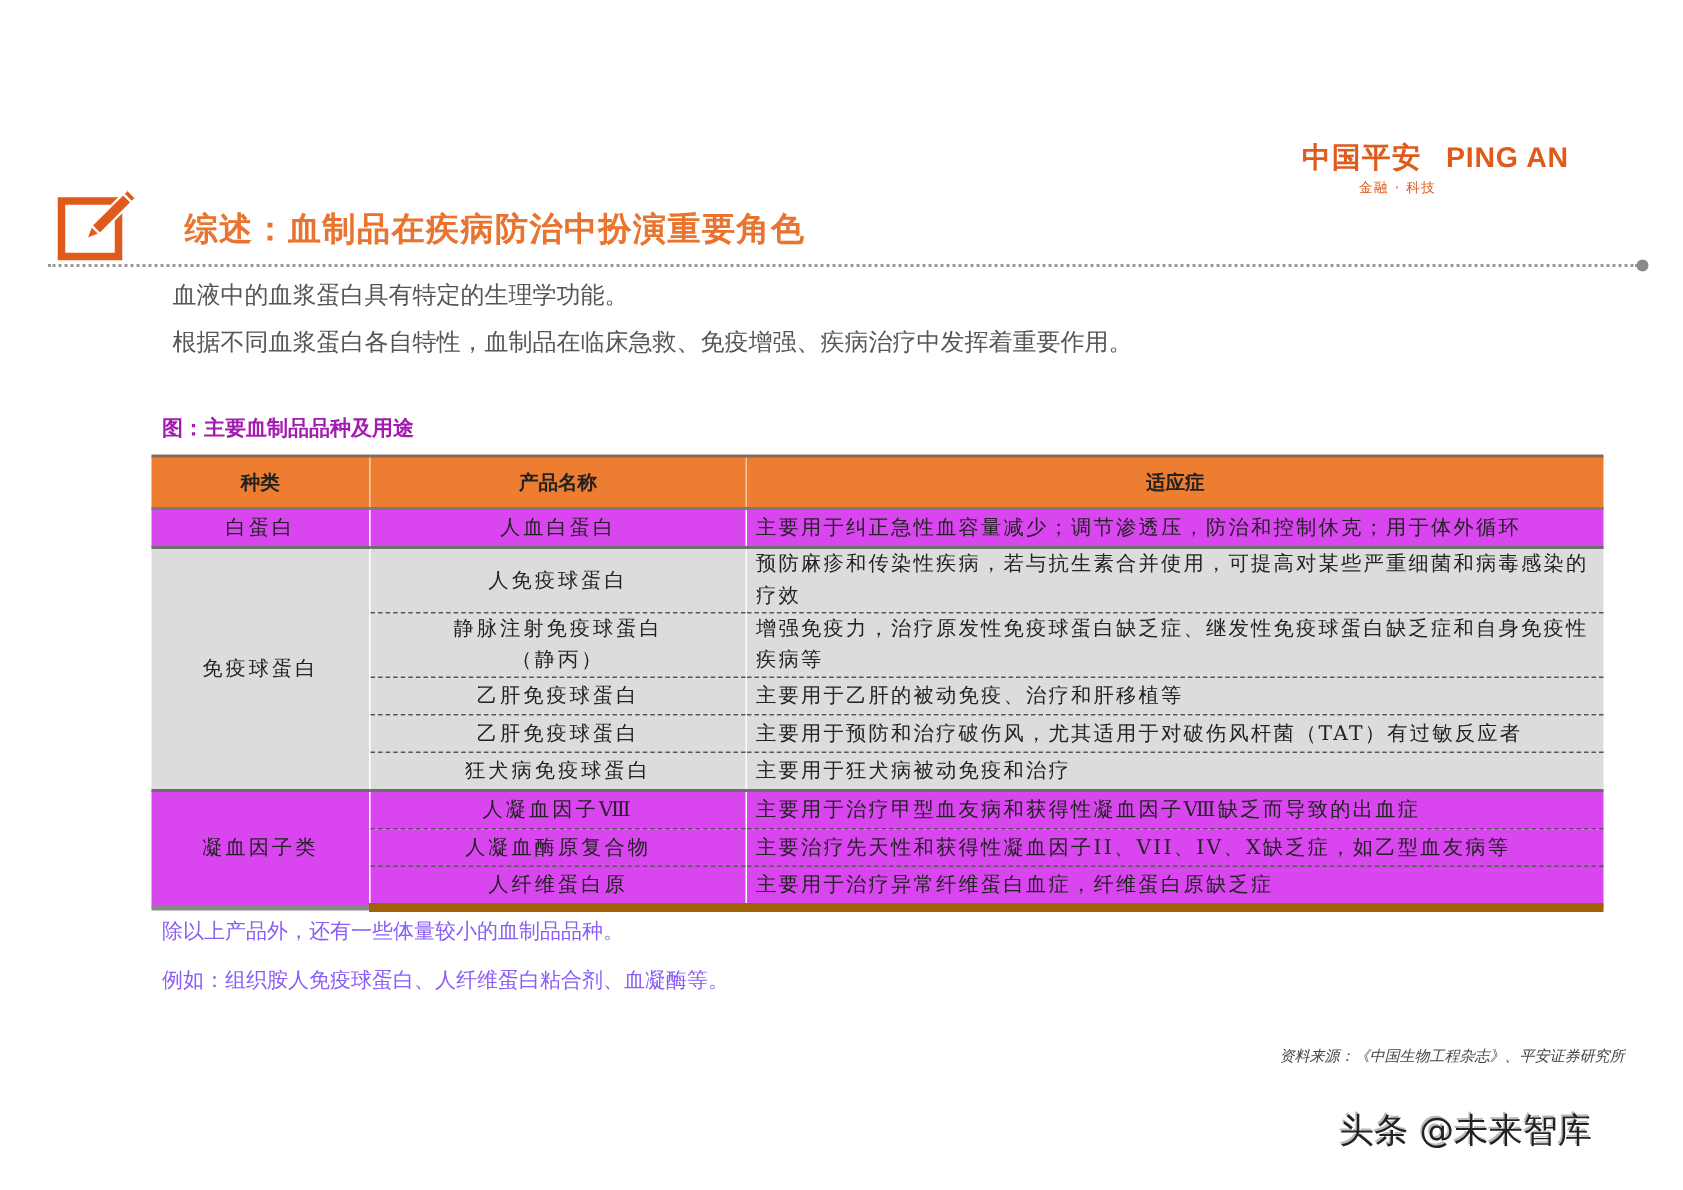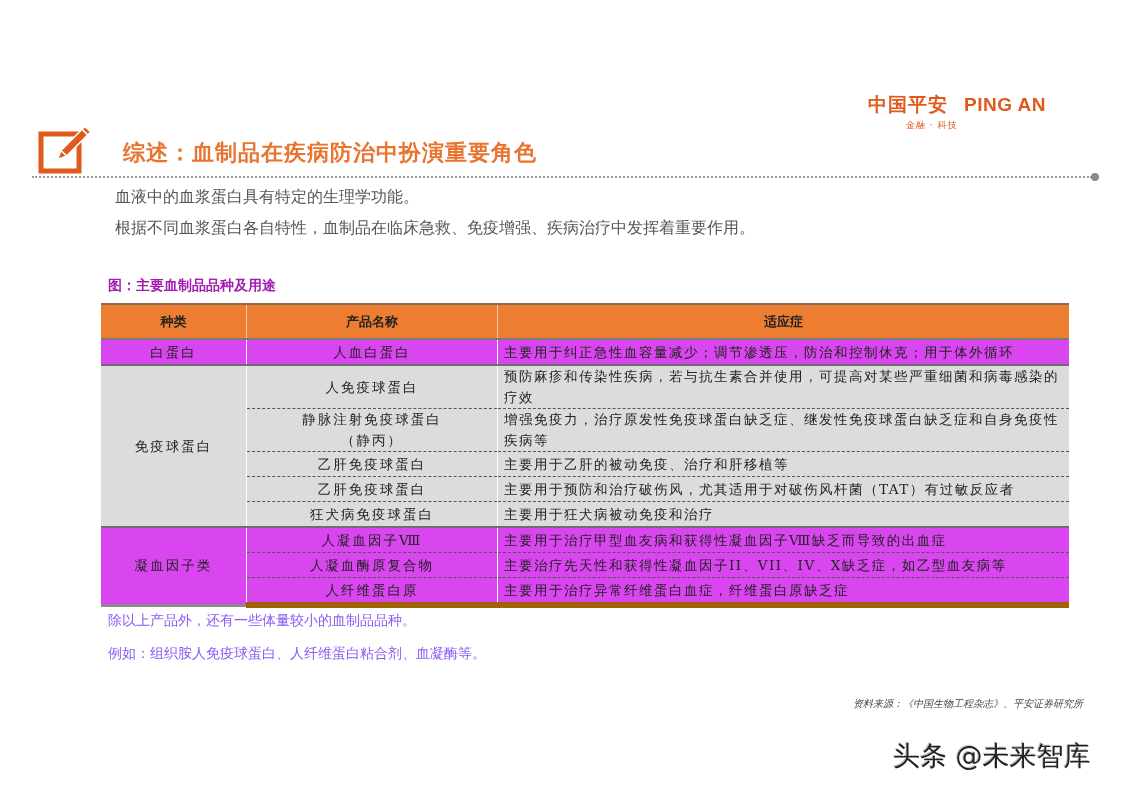--- a/index.html
+++ b/index.html
@@ -37,21 +37,21 @@
   tr.sep-top td { border-top:2px solid #6e6e6e; }
   tr.dashed td.name, tr.dashed td.ind { border-top:1px dashed #555; }
   tr.last td { border-bottom:6px solid #a16207; }
   td.cat.rowspan { vertical-align:middle; }
 
   .outro { position:absolute; left:108px; font-size:14px; color:#8b5cf6; white-space:nowrap; }
   .outro.l1 { top:612px; }
   .outro.l2 { top:645px; }
 
   .source { position:absolute; left:853px; top:697px; font-size:10px; font-style:italic; color:#444; white-space:nowrap; }
-  .watermark { position:absolute; left:893px; top:738px; font-family:"DejaVu Sans",sans-serif; font-size:27px; color:#222; white-space:nowrap; text-shadow:1px 1px 0 #fff, -1px -1px 0 #bbb; }
+  .watermark { position:absolute; left:893px; top:738px; font-family:"DejaVu Sans",sans-serif; font-size:23px; color:#222; white-space:nowrap; text-shadow:1px 1px 0 #fff, -1px -1px 0 #bbb; }
 </style>
 </head>
 <body>
 
 <div class="logo">
   <div class="logo-main"><span class="cn">中国平安</span><span>PING AN</span></div>
   <div class="logo-sub">金融 · 科技</div>
 </div>
 
 <svg class="title-icon" viewBox="0 0 56 47">

